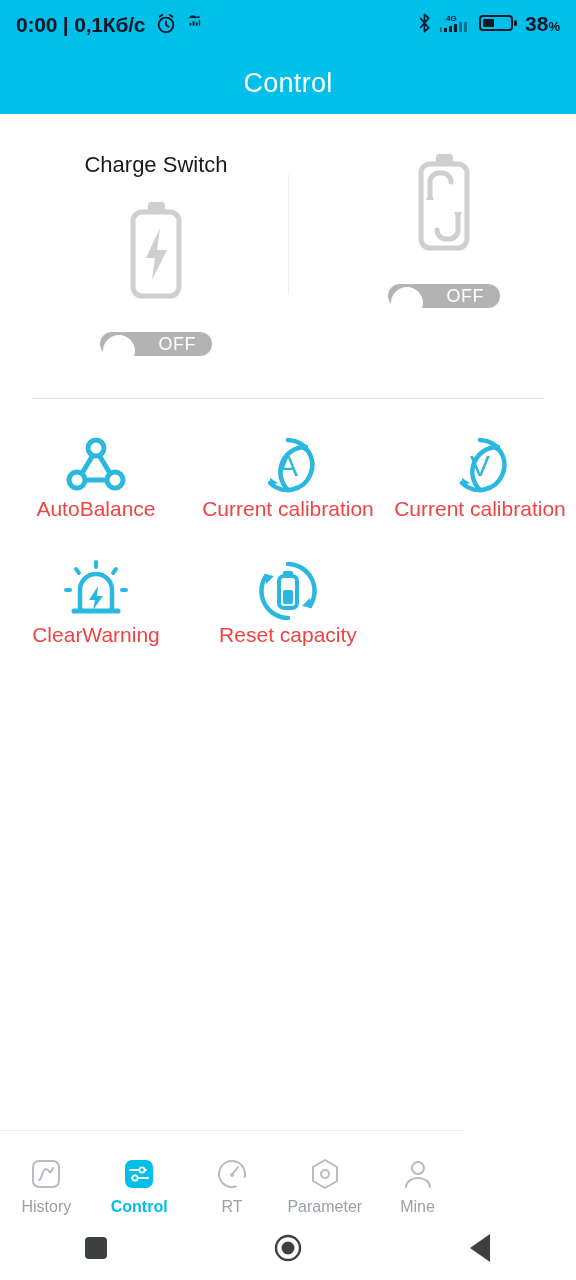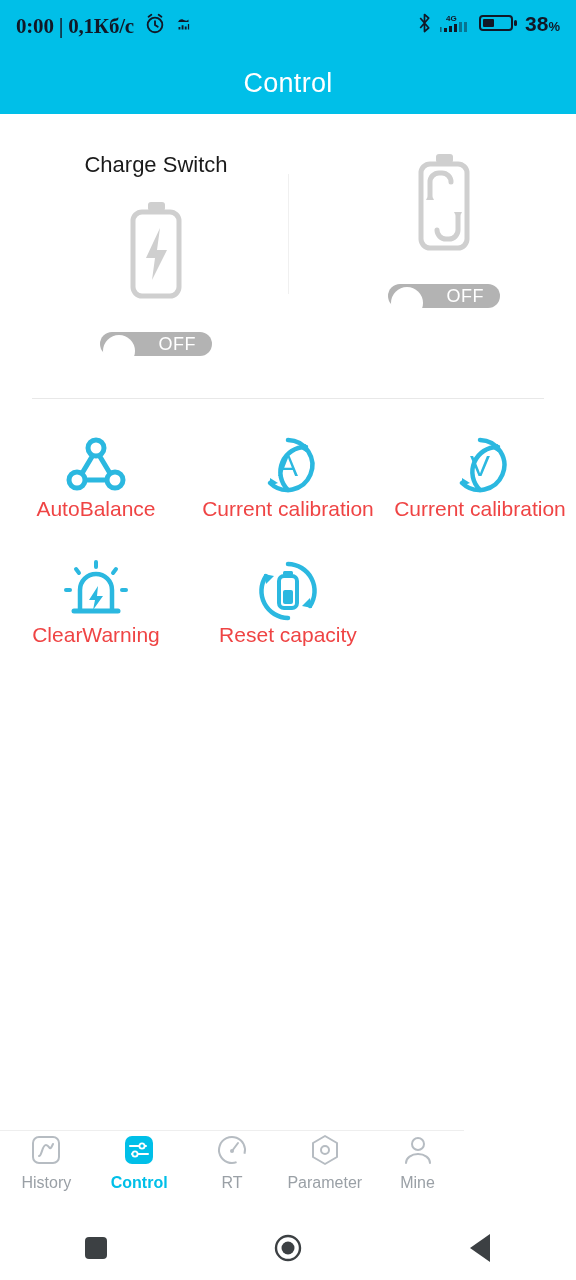--- a/index.html
+++ b/index.html
@@ -11,21 +11,21 @@
   }
   .phone { position: relative; width: 576px; height: 1280px; background: #ffffff; }
 
   
   .statusbar {
     height: 52px; background: #00BFE8;
     display: flex; align-items: center;
     justify-content: space-between;
     padding: 0 16px;
   }
-  .sb-left { display: flex; align-items: center; gap: 10px; font-family: Liberation Serif, serif; }
+  .sb-left { display: flex; gap: 10px; }
   .sb-text {
     font-size: 21px; font-weight: bold; color: #111827;
     letter-spacing: -0.2px; white-space: nowrap;
   }
   .sb-right { display: flex; align-items: flex-start; gap: 6px; }
   .sb-batt-pct { font-size: 21px; font-weight: bold; color: #111827; }
   .sb-batt-pct .unit { font-size: 13px; }
 
   
   .titlebar {
@@ -89,21 +89,21 @@
   .action-icon { height: 64px; display: flex; align-items: center; justify-content: center; }
   .action-label {
     margin-top: 0; font-size: 21px; color: #ef4444;
     text-align: center; white-space: nowrap;
   }
   .bottomnav {
     position: absolute; left: 0; bottom: 64px;
     width: 464px; height: 86px;
     border-top: 1px solid #eeeeee;
     background: #ffffff;
-    display: flex; align-items: flex-start;
+    display: flex; align-items: flex-end;
   }
   .nav-item {
     flex: 1; display: flex; flex-direction: column;
     align-items: center; cursor: pointer;
   }
   .nav-icon { height: 38px; display: flex; align-items: center; justify-content: center; }
   .nav-label { margin-top: 5px; font-size: 16px; color: #9aa0a6; }
   .nav-item.active .nav-label { color: #00BFE8; font-weight: bold; }
 
   

